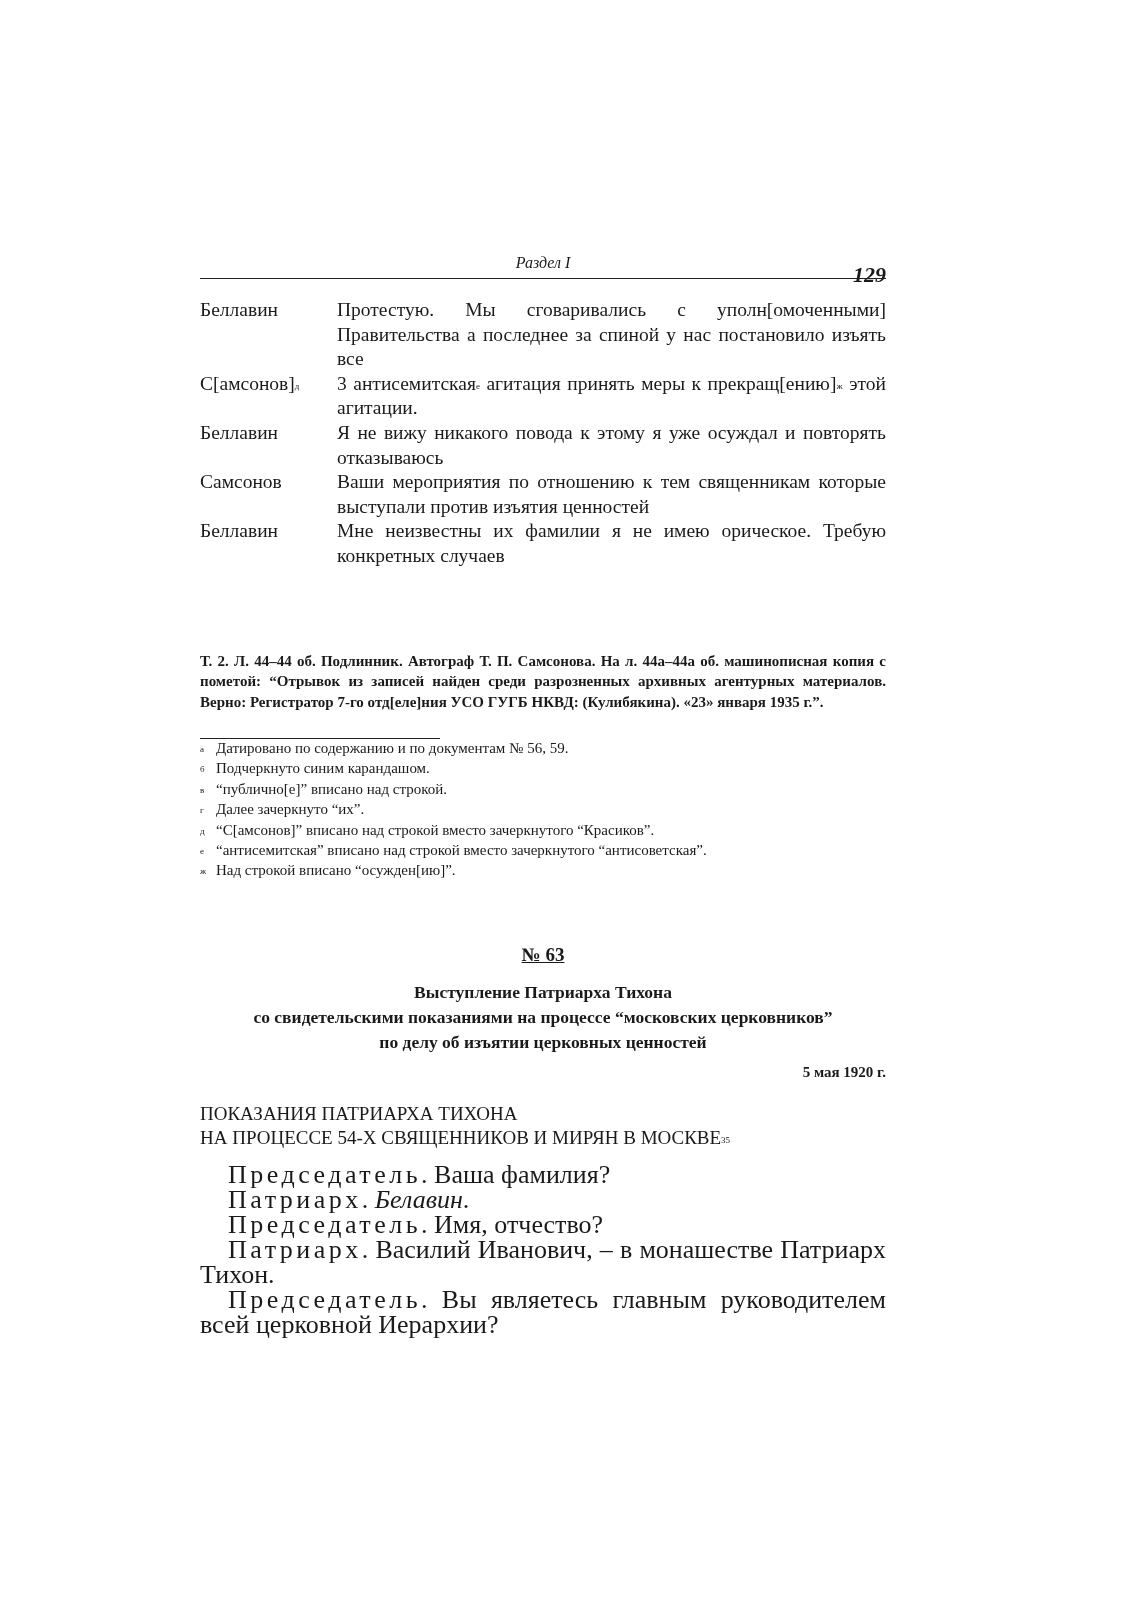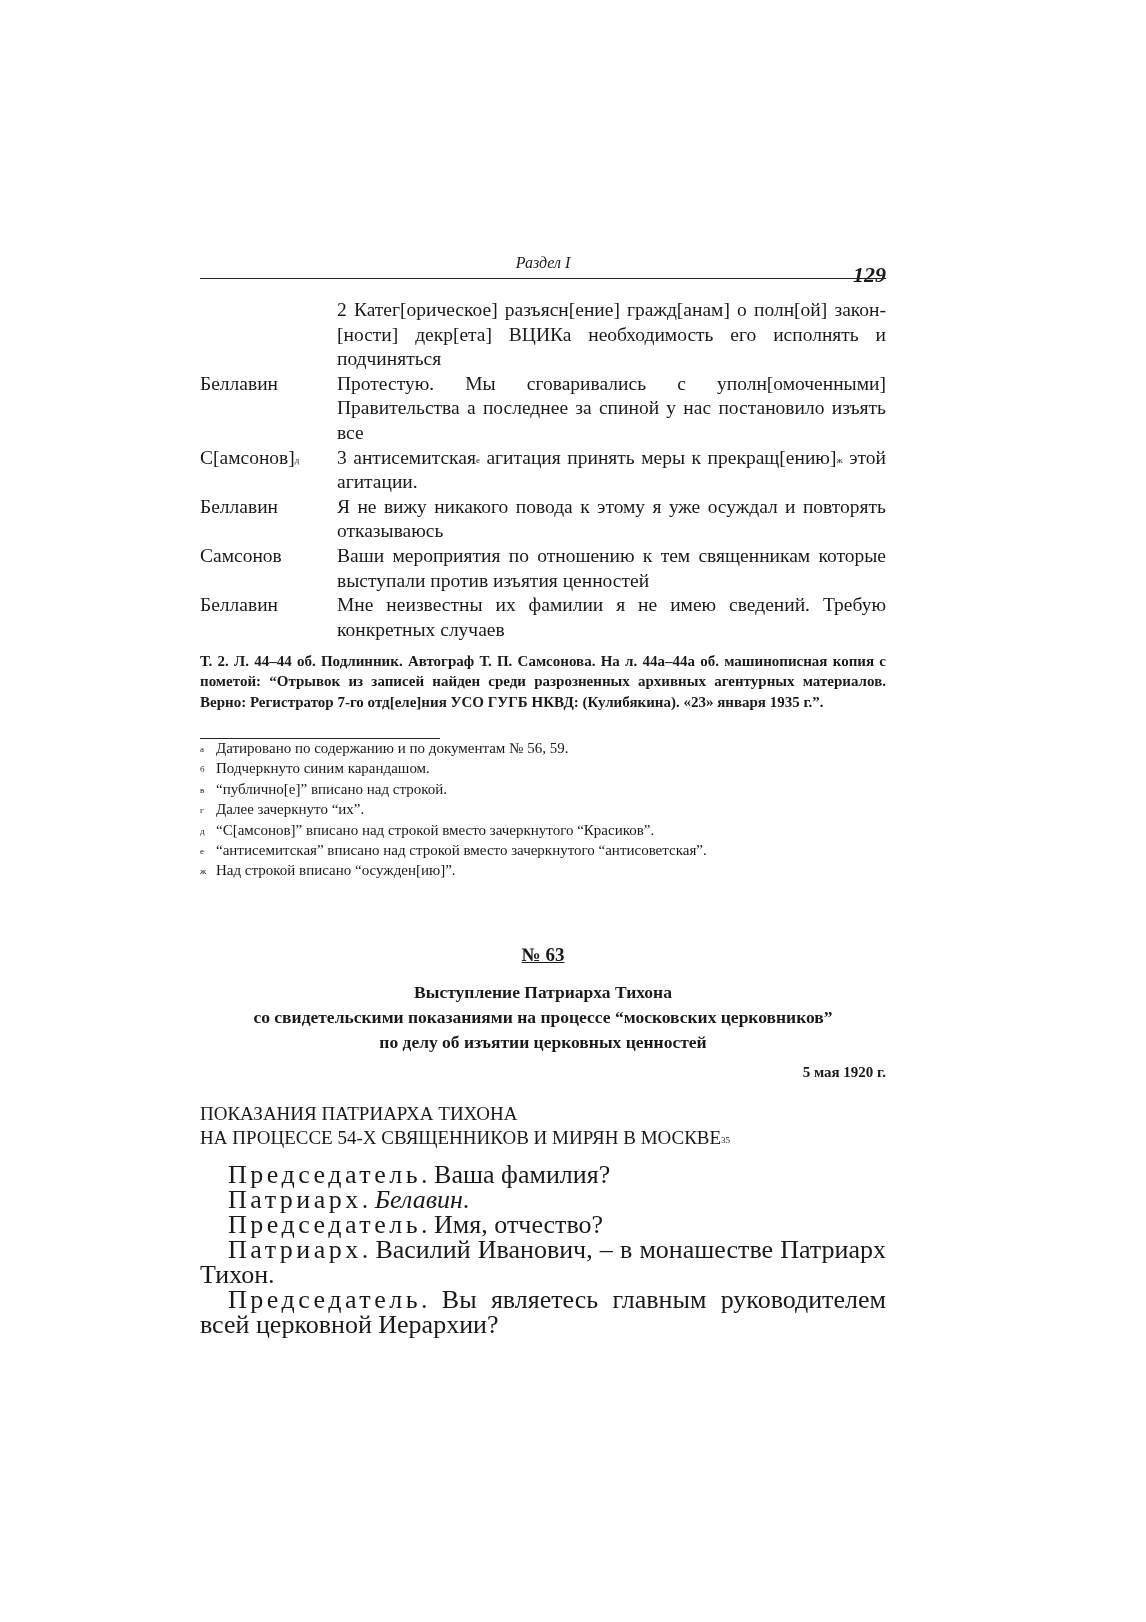--- a/index.html
+++ b/index.html
@@ -45,41 +45,40 @@
 
   <div class="running-head">
     <div class="running-title">Раздел I</div>
     <div class="page-number">129</div>
   </div>
   <div class="head-rule"></div>
 
   <div class="dialogue">
     <div class="drow">
       <div class="speaker"></div>
-      <div class="utter">2 Катег[орическое] разъясн[ение] гражд[анам] о полн[ой] закон-[ности] декр[ета] ВЦИКа необходимость его исполнять и подчиняться</div>
     </div>
     <div class="drow">
       <div class="speaker">Беллавин</div>
       <div class="utter">Протестую. Мы сговаривались с уполн[омоченными] Правительства а последнее за спиной у нас постановило изъять все</div>
     </div>
     <div class="drow">
       <div class="speaker"><span>С[амсонов]</span><sup>д</sup></div>
       <div class="utter"><span>3 антисемитская</span><sup>е</sup><span> агитация принять меры к прекращ[ению]</span><sup>ж</sup><span> этой агитации.</span></div>
     </div>
     <div class="drow">
       <div class="speaker">Беллавин</div>
       <div class="utter">Я не вижу никакого повода к этому я уже осуждал и повторять отказываюсь</div>
     </div>
     <div class="drow">
       <div class="speaker">Самсонов</div>
       <div class="utter">Ваши мероприятия по отношению к тем священникам которые выступали против изъятия ценностей</div>
     </div>
     <div class="drow">
       <div class="speaker">Беллавин</div>
-      <div class="utter">Мне неизвестны их фамилии я не имею сведений. Требую конкретных случаев</div>
+      <div class="utter">Мне неизвестны их фамилии я не имею орическое. Требую конкретных случаев</div>
     </div>
   </div>
 
   <div class="archival">Т. 2. Л. 44–44 об. Подлинник. Автограф Т. П. Самсонова. На л. 44а–44а об. машинописная копия с пометой: “Отрывок из записей найден среди разрозненных архивных агентурных материалов. Верно: Регистратор 7-го отд[еле]ния УСО ГУГБ НКВД: (Кулибякина). «23» января 1935 г.”.</div>
 
   <div class="fn-rule"></div>
   <div class="footnotes">
     <div class="fn">
         <span class="fn-mark">а</span>
         <span>Датировано по содержанию и по документам № 56, 59.</span>

